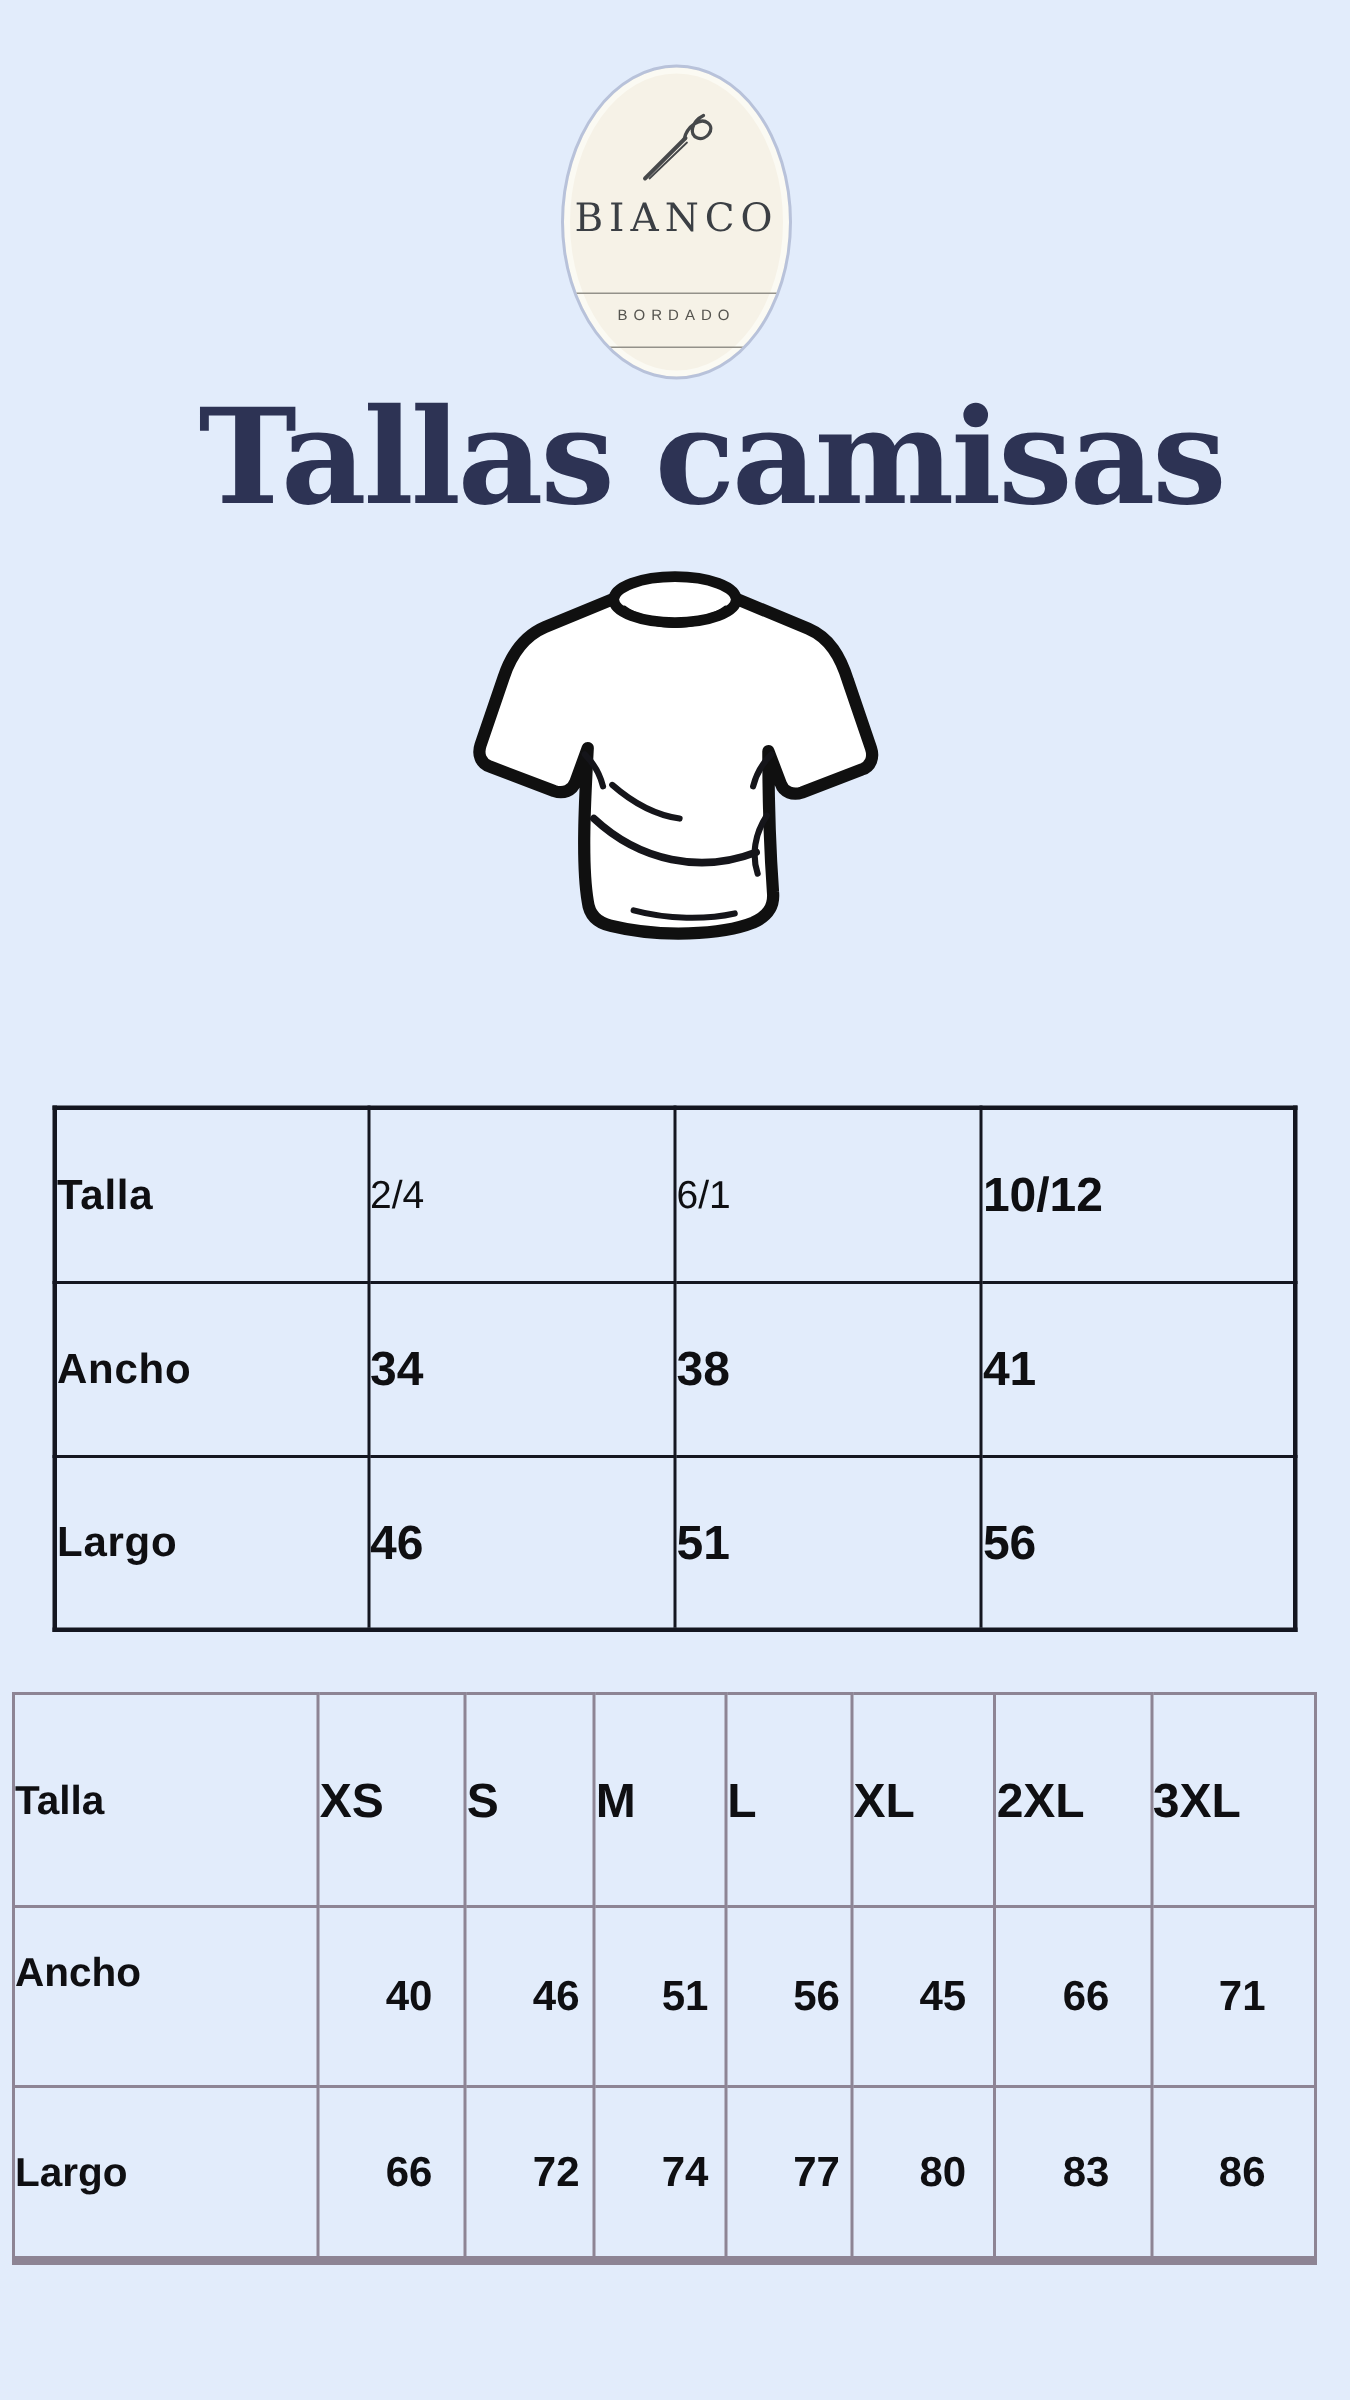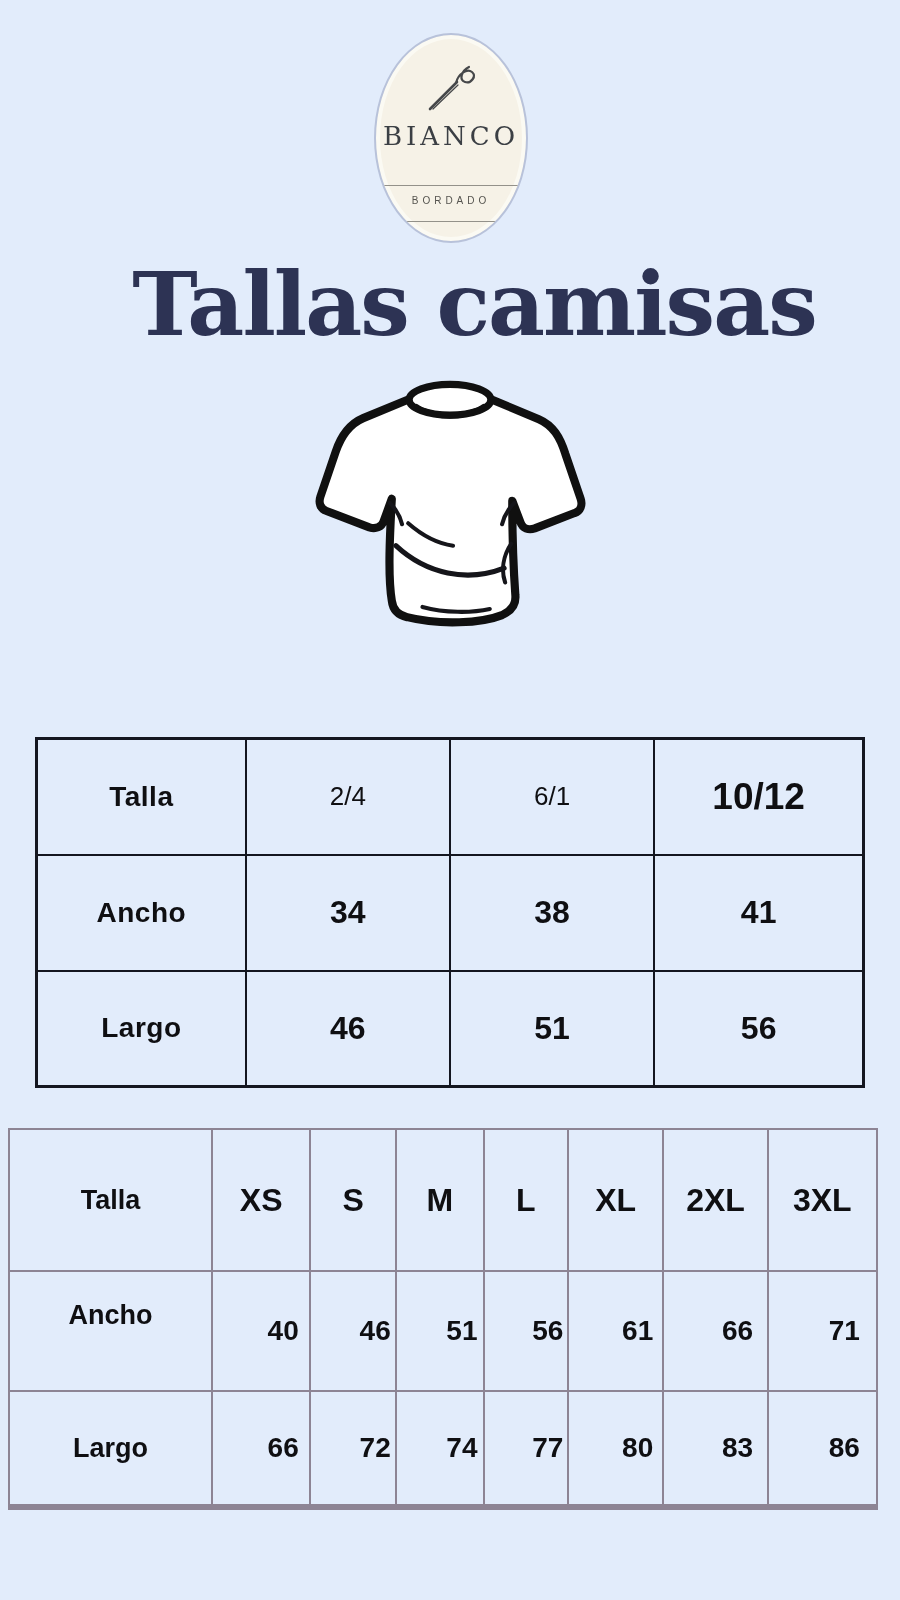--- a/index.html
+++ b/index.html
@@ -10,21 +10,21 @@
   html,body{width:900px;height:1600px;}
   body{
     background:var(--bg);
     font-family:"Liberation Sans", sans-serif;
     position:relative;
     overflow:hidden;
   }
 
   
   .badge{
-    position:absolute; left:374px; top:33px; width:154px; height:210px;
+    position:absolute; left:374px; top:43px; width:154px; height:210px;
     background:var(--logo-fill);
     border:2px solid var(--logo-ring);
     box-shadow:inset 0 0 0 4px #fbfaf3;
     border-radius:50%;
     overflow:hidden;
   }
   .badge .pin{position:absolute; left:50%; top:24px; transform:translateX(-50%);}
   .badge .brand{
     position:absolute; left:0; right:0; top:86px; text-align:center;
     font-family:"DejaVu Serif", serif; font-size:26px; letter-spacing:4px;
@@ -43,29 +43,29 @@
     text-align:center; white-space:nowrap;
     font-family:"DejaVu Serif", serif; font-weight:800;
     font-size:88px; letter-spacing:-2px; color:var(--title);padding-left:48px;
   }
 
   
   .shirt{position:absolute; left:302px; top:372px;}
 
   
   table{border-collapse:collapse; table-layout:fixed; position:absolute;}
-  td{text-align:center; vertical-align:middle; color:var(--ink); overflow:hidden;}
+  td{vertical-align:middle; color:var(--ink); overflow:hidden;}
 
   .t1{left:35px; top:737px; width:830px; border:3px solid var(--t1border);}
   .t1 td{border:2px solid var(--t1border);}
   .t1 tr{height:116px;}
   .t1 .lbl{font-weight:bold; font-size:28px; letter-spacing:.5px;}
   .t1 .hdr{font-weight:normal; font-size:26px;}
   .t1 .num{font-weight:bold; font-size:32px;margin-left:48px;}
-  .t1 .hdr-sm{font-weight:bold; font-size:37px;}
+  .t1 .hdr-sm{font-weight:bold; font-size:32px;}
 
   .t2{left:8px; top:1128px; width:870px; border:2px solid var(--t2border); border-bottom:6px solid var(--t2border);}
   .t2 td{border:2px solid var(--t2border);}
   .t2 .row-hdr{height:142px;} .t2 .row-ancho{height:120px;} .t2 .row-largo{height:116px;}
   .t2 .lbl{font-weight:bold; font-size:27px;}
   .t2 .hdr{font-weight:bold; font-size:32px;margin-top:24px;}
   .t2 .num{font-weight:bold; font-size:28px;padding-left:44px;}
   .t2 .lift{display:inline-block; transform:translateY(-16px);}
 </style>
 </head>
@@ -170,21 +170,21 @@
     <td class="hdr">XL</td>
     <td class="hdr">2XL</td>
     <td class="hdr">3XL</td>
   </tr>
   <tr class="row-ancho">
     <td class="lbl"><span class="lift">Ancho</span></td>
     <td class="num">40</td>
     <td class="num">46</td>
     <td class="num">51</td>
     <td class="num">56</td>
-    <td class="num">61</td>
+    <td class="num">45</td>
     <td class="num">66</td>
     <td class="num">71</td>
   </tr>
   <tr class="row-largo">
     <td class="lbl">Largo</td>
     <td class="num">66</td>
     <td class="num">72</td>
     <td class="num">74</td>
     <td class="num">77</td>
     <td class="num">80</td>

